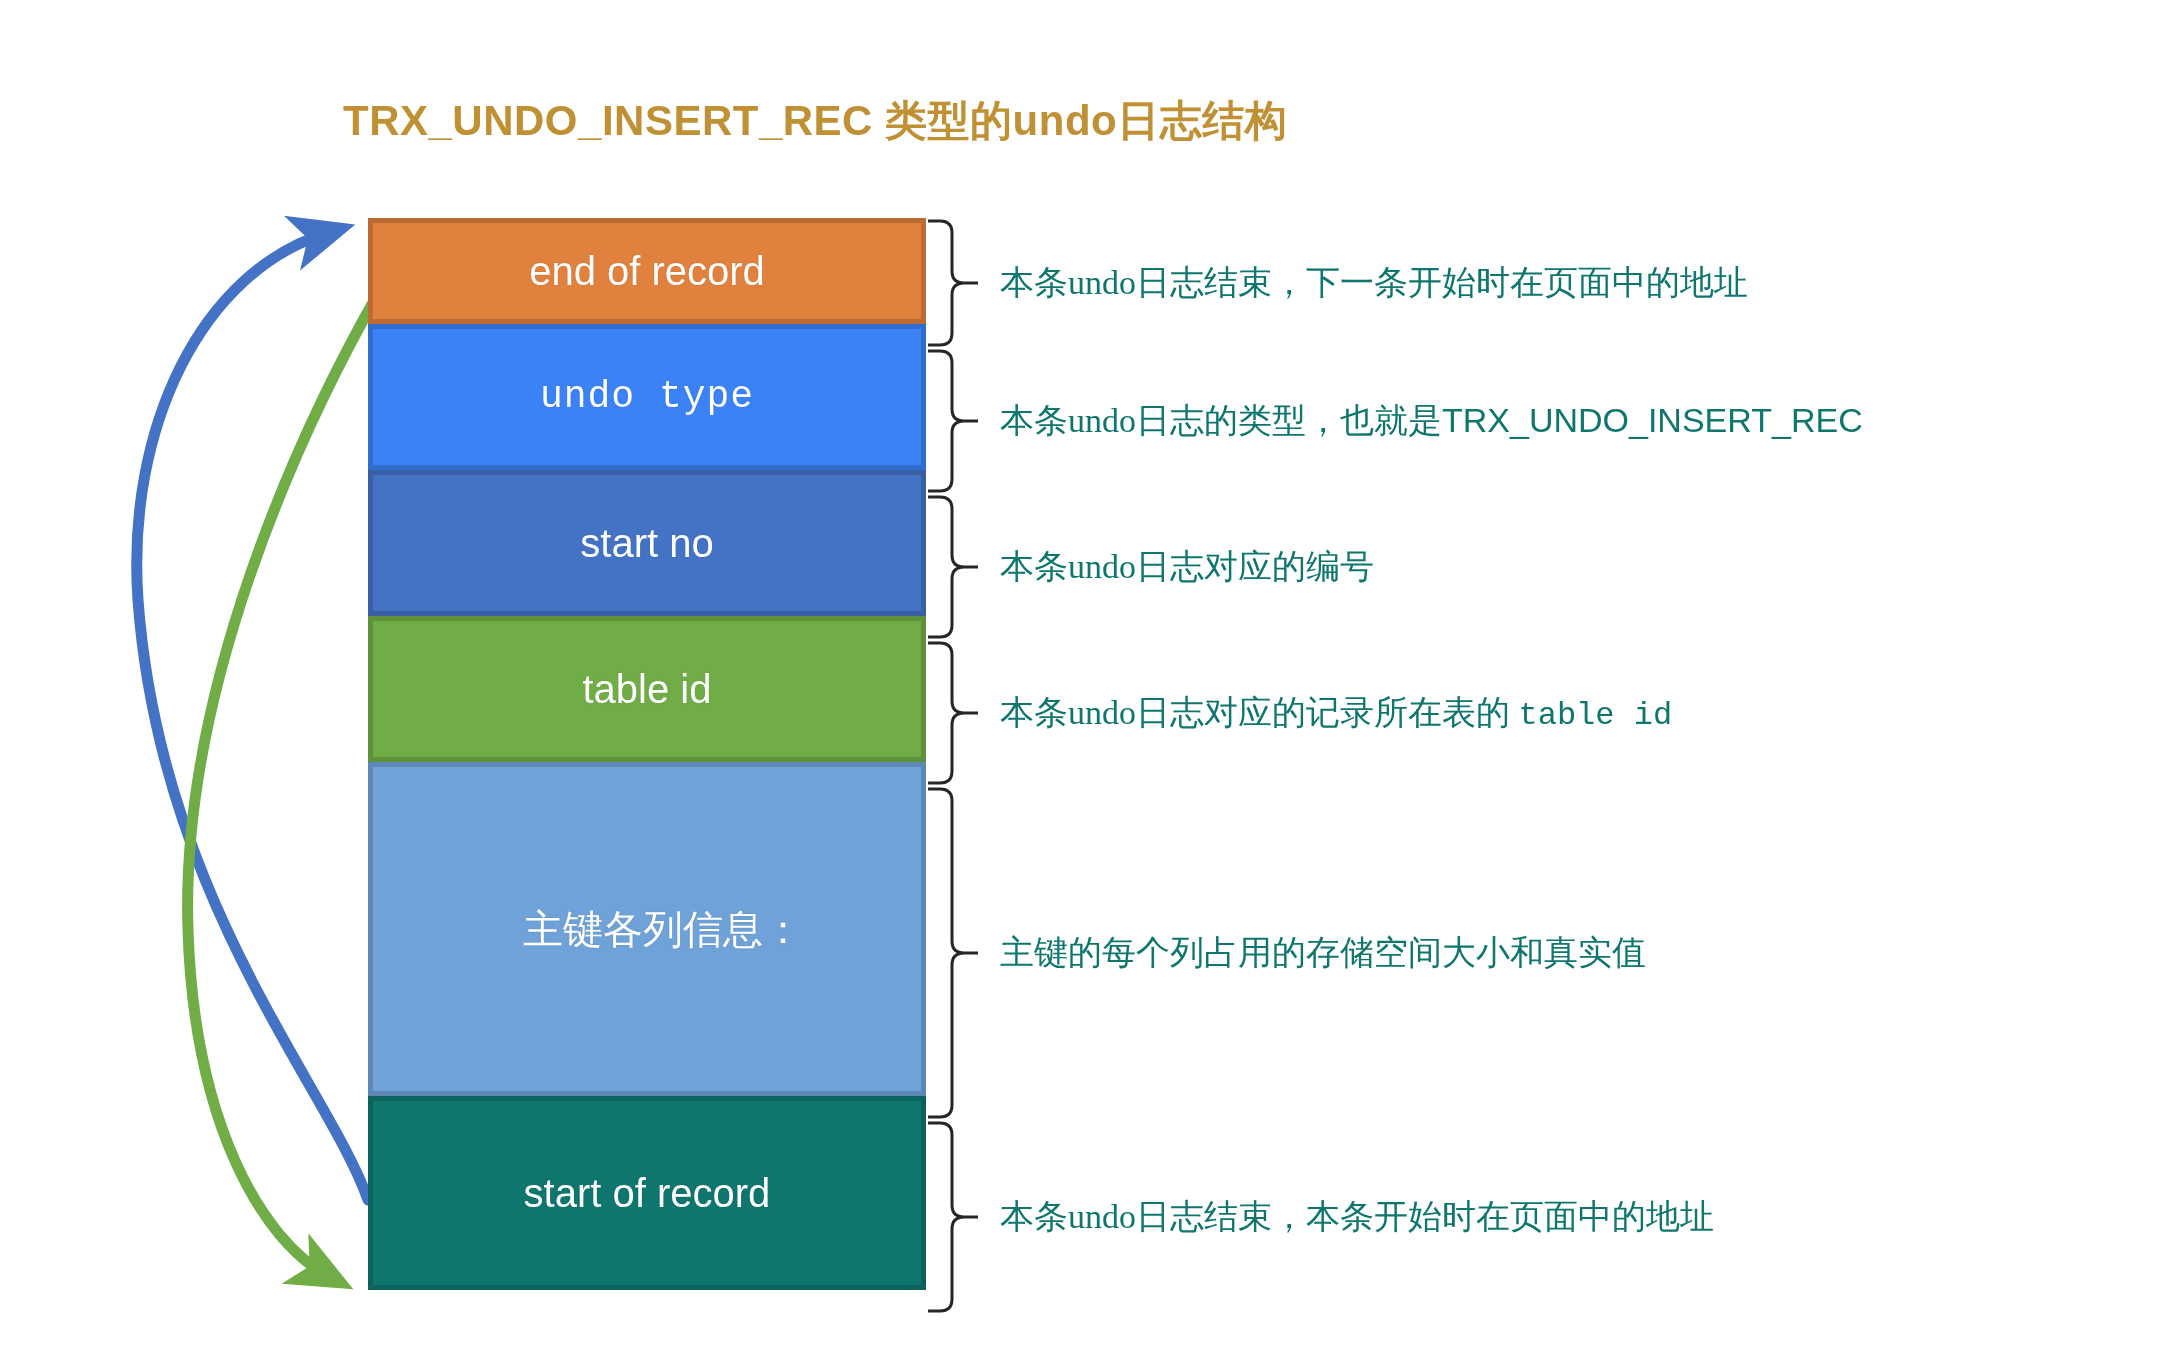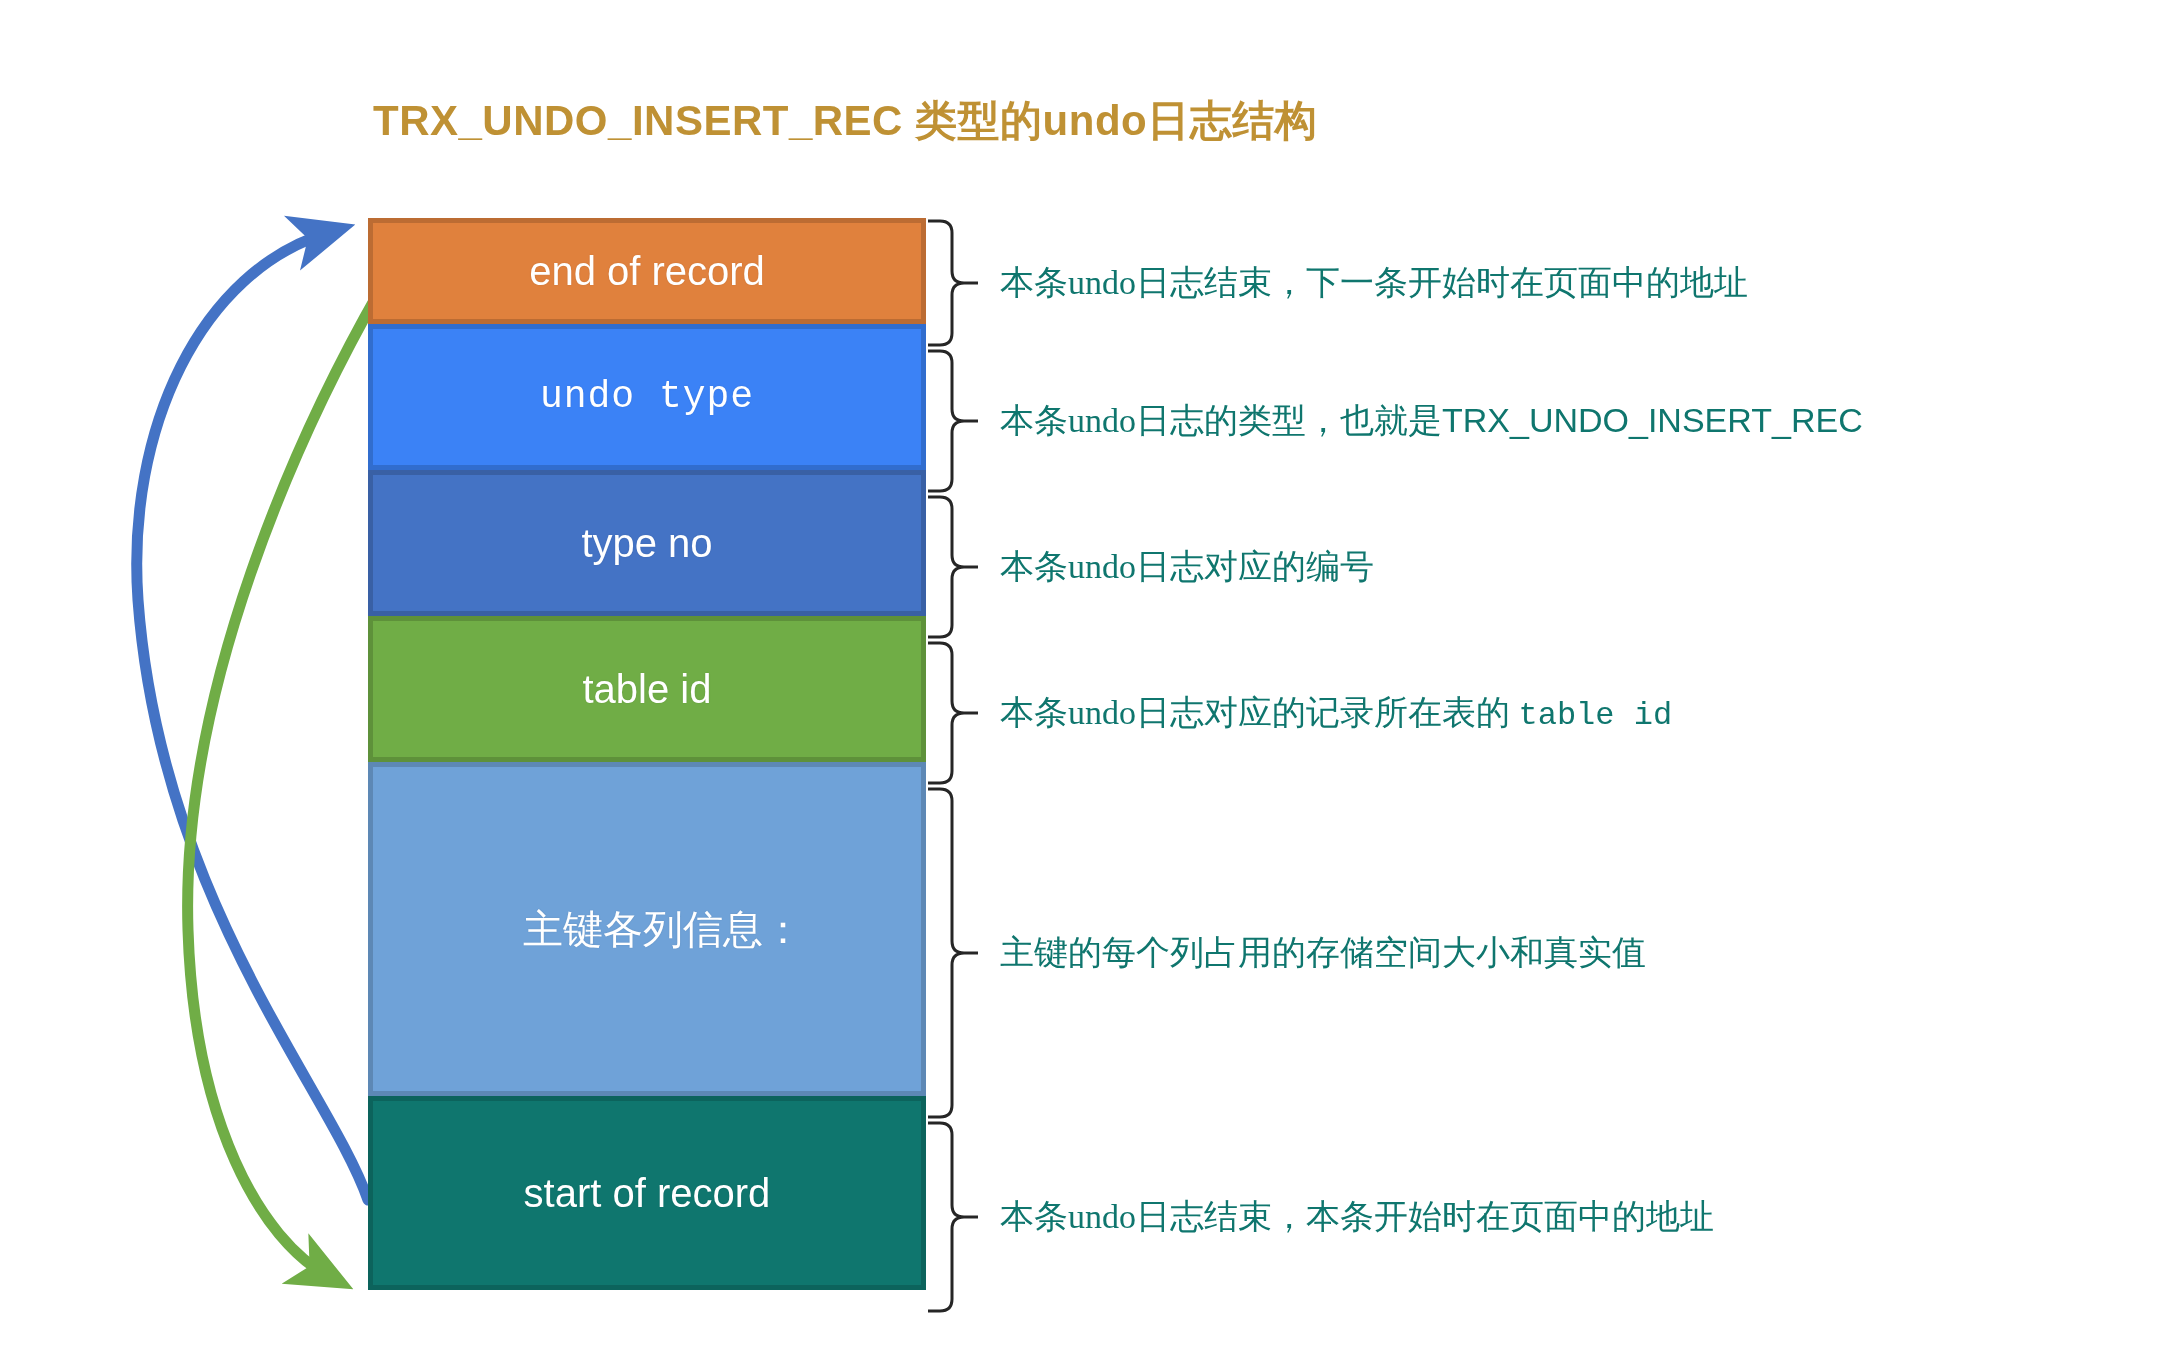--- a/index.html
+++ b/index.html
@@ -18,21 +18,21 @@
   #canvas {
     position: absolute;
     left: 0; top: 0;
     width: 2162px;
     height: 1346px;
   }
 
   
   #title {
     position: absolute;
-    left: 373px;
+    left: 343px;
     top: 93px;
     font-size: 42px;
     font-weight: bold;
     color: #bf9134;
     letter-spacing: 0.5px;
     white-space: nowrap;
   }
 
   
   #arrows {
@@ -119,21 +119,21 @@
   </svg>
 
   <div id="stack">
     <div class="seg" style="height: 106px; background: rgb(224, 129, 61); border-color: rgba(0, 0, 0, 0.16);">
       <span>end of record</span>
     </div>
     <div class="seg mono" style="height: 146px; background: #3b82f6; border-color: rgba(0, 0, 0, 0.16);">
       <span>undo type</span>
     </div>
     <div class="seg" style="height: 146px; background: rgb(68, 115, 197); border-color: rgba(0, 0, 0, 0.16);">
-      <span>type no</span>
+      <span>start no</span>
     </div>
     <div class="seg" style="height: 146px; background: rgb(112, 173, 70); border-color: rgba(0, 0, 0, 0.16);">
       <span>table id</span>
     </div>
     <div class="seg" style="height: 334px; background: rgb(111, 162, 216); border-color: rgba(0, 0, 0, 0.16);">
       <span class="two-line">
         <span>主键各列信息：</span><br>
       </span>
     </div>
     <div class="seg" style="height: 194px; background: #0f766e; border-color: rgba(0, 0, 0, 0.16);">

